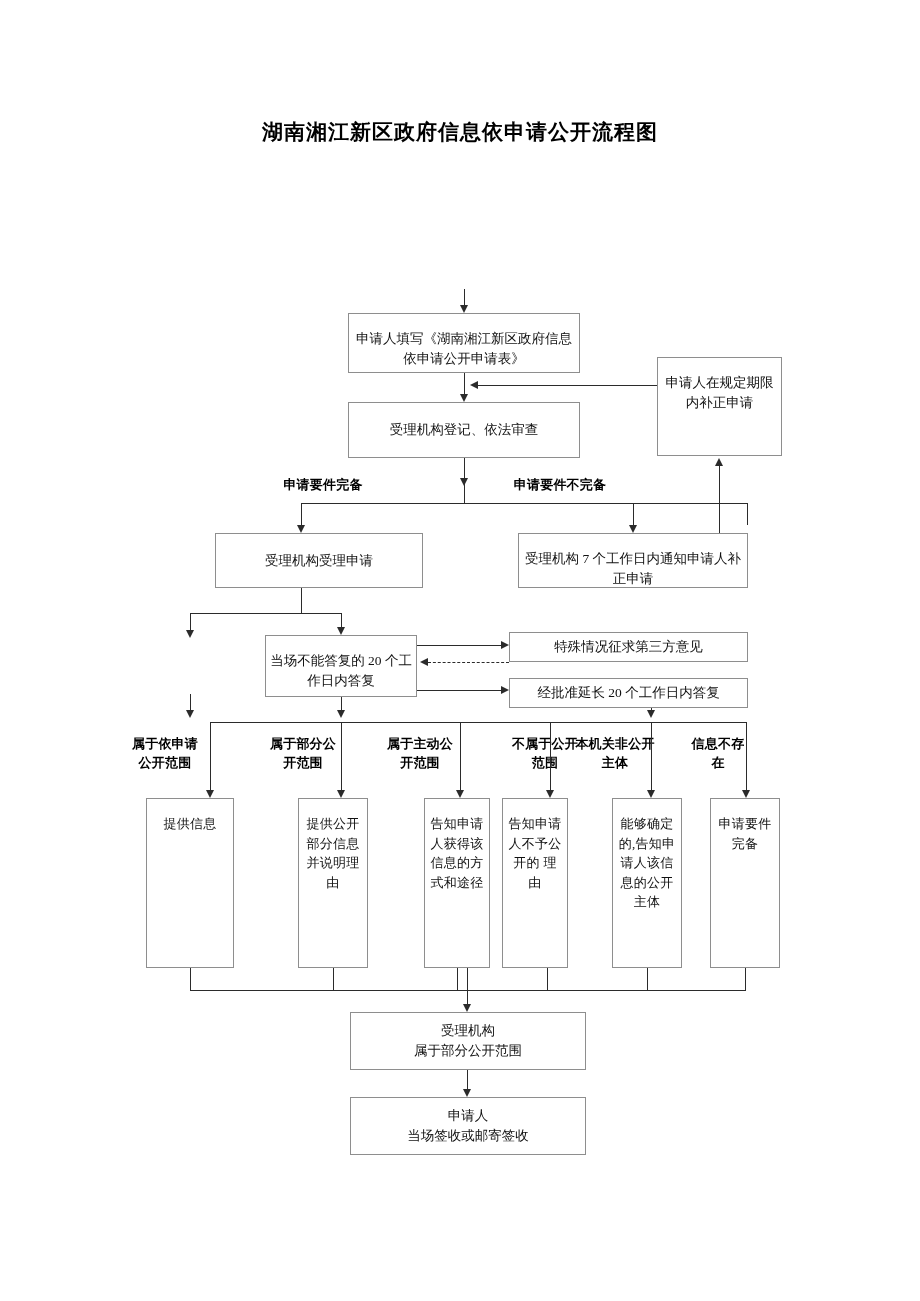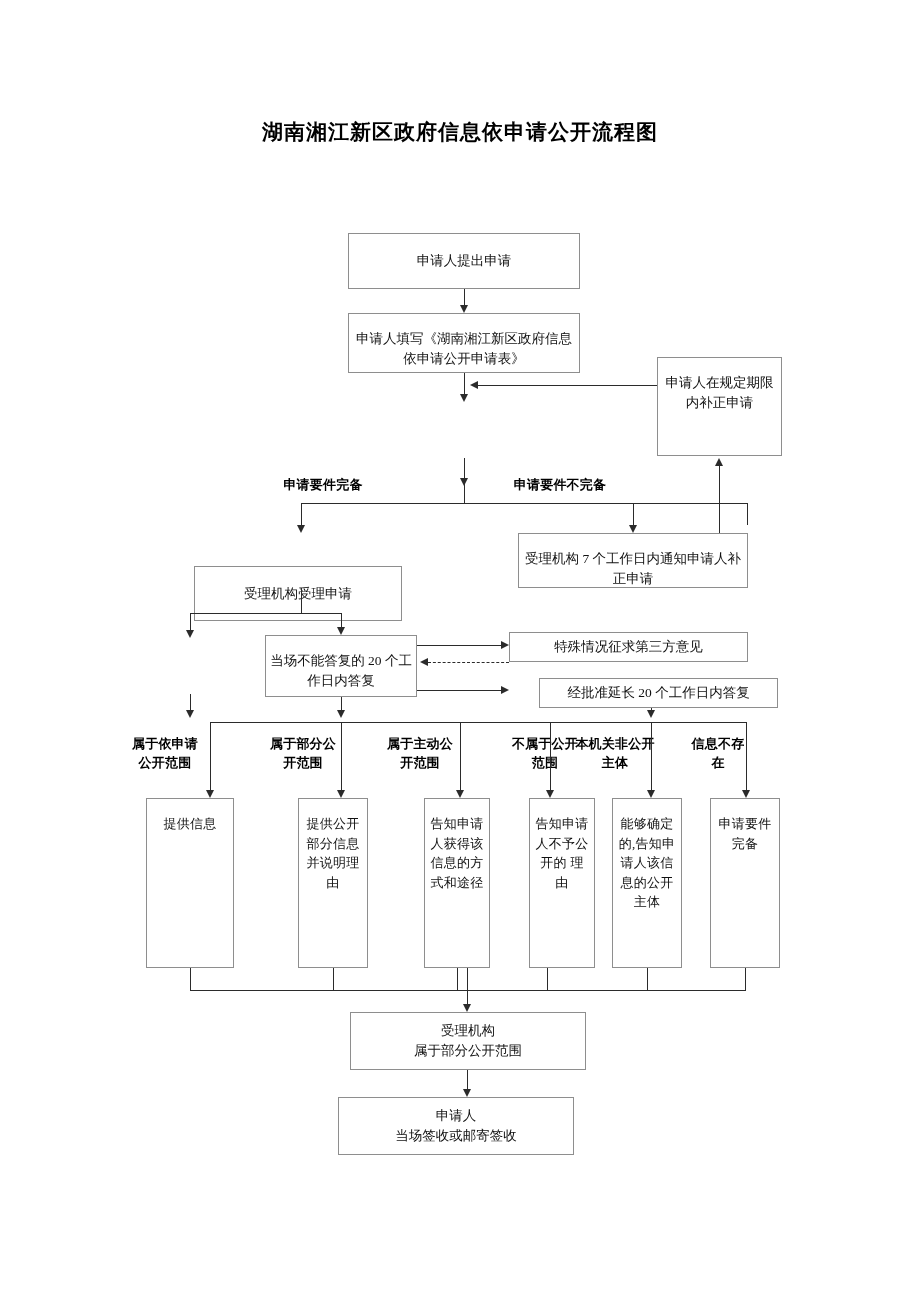--- a/index.html
+++ b/index.html
@@ -107,84 +107,84 @@
     border-right: 8px solid #2b2b2b;
   }
 </style>
 </head>
 <body>
 
 <div id="page">
 
   <div id="title">湖南湘江新区政府信息依申请公开流程图</div>
 
-  <div class="box mid" style="left:348px; top:233px; width:232px; height:56px;">
-    <span>申请人提出申请</span>
-  </div>
 
   <div class="box" style="left:348px; top:313px; width:232px; height:60px;">
     <span>申请人填写《湖南湘江新区政府信息依申请公开申请表》</span>
   </div>
 
+  <div class="box mid" style="left:348px; top:402px; width:232px; height:56px;">
+    <span>受理机构登记、依法审查</span>
+  </div>
 
   <div class="box" style="left:657px; top:357px; width:125px; height:99px; font-size:13.5px;">
     <span>申请人在规定期限内补正申请</span>
   </div>
 
-  <div class="box mid" style="left:194px; top:533px; width:208px; height:55px;margin-top:33px;">
+  <div class="box mid" style="left:215px; top:533px; width:208px; height:55px;">
     <span>受理机构受理申请</span>
   </div>
 
   <div class="box" style="left:518px; top:533px; width:230px; height:55px;">
     <span>受理机构 7 个工作日内通知申请人补正申请</span>
   </div>
 
 
   <div class="box" style="left:265px; top:635px; width:152px; height:62px;">
     <span>当场不能答复的 20 个工作日内答复</span>
   </div>
 
   <div class="box mid" style="left:509px; top:632px; width:239px; height:30px;">
     <span>特殊情况征求第三方意见</span>
   </div>
 
-  <div class="box mid" style="left:509px; top:678px; width:239px; height:30px;margin-left:30px;">
+  <div class="box mid" style="left:509px; top:678px; width:239px; height:30px;">
     <span>经批准延长 20 个工作日内答复</span>
   </div>
 
   <div class="box narrow" style="left:298px; top:798px; width:70px; height:170px;">
     <span>提供公开部分信息并说明理由</span>
   </div>
 
   <div class="box narrow" style="left:146px; top:798px; width:88px; height:170px;">
     <span>提供信息</span>
   </div>
 
   <div class="box narrow" style="left:424px; top:798px; width:66px; height:170px;">
     <span>告知申请人获得该信息的方式和途径</span>
   </div>
 
-  <div class="box narrow" style="left:529px; top:798px; width:66px; height:170px;">
+  <div class="box narrow" style="left:502px; top:798px; width:66px; height:170px;">
     <span>告知申请人不予公开的 理 由</span>
   </div>
 
   <div class="box narrow" style="left:612px; top:798px; width:70px; height:170px;">
     <span>能够确定的,告知申请人该信息的公开主体</span>
   </div>
 
   <div class="box narrow" style="left:710px; top:798px; width:70px; height:170px;">
     <span>申请要件完备</span>
   </div>
 
   <div class="box mid" style="left:350px; top:1012px; width:236px; height:58px; white-space:pre-line;">
     <span>受理机构
 属于部分公开范围</span>
   </div>
 
-  <div class="box mid" style="left:338px; top:1097px; width:236px; height:58px; white-space:pre-line;">
+  <div class="box mid" style="left:350px; top:1097px; width:236px; height:58px; white-space:pre-line;">
     <span>申请人
 当场签收或邮寄签收</span>
   </div>
 
   <div class="label" style="left:248px; top:476px; width:150px;">申请要件完备</div>
   <div class="label" style="left:480px; top:476px; width:160px;">申请要件不完备</div>
 
   <div class="label" style="left:126px; top:735px; width:78px;">属于依申请公开范围</div>
   <div class="label" style="left:264px; top:735px; width:78px;">属于部分公开范围</div>
   <div class="label" style="left:381px; top:735px; width:78px;">属于主动公开范围</div>

